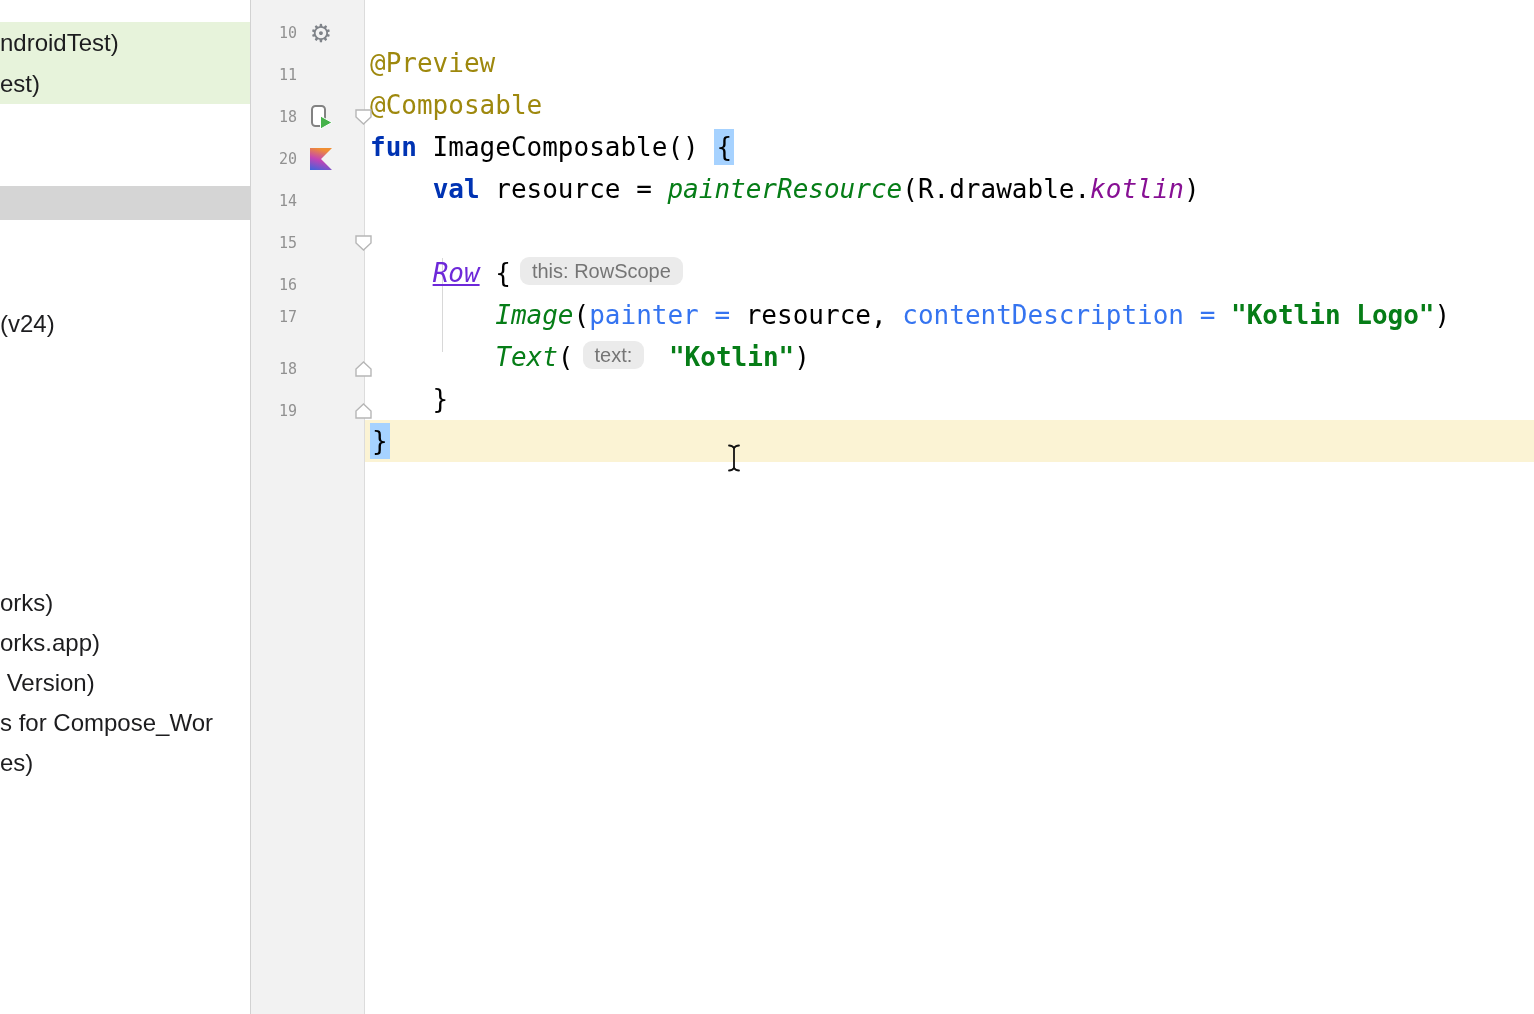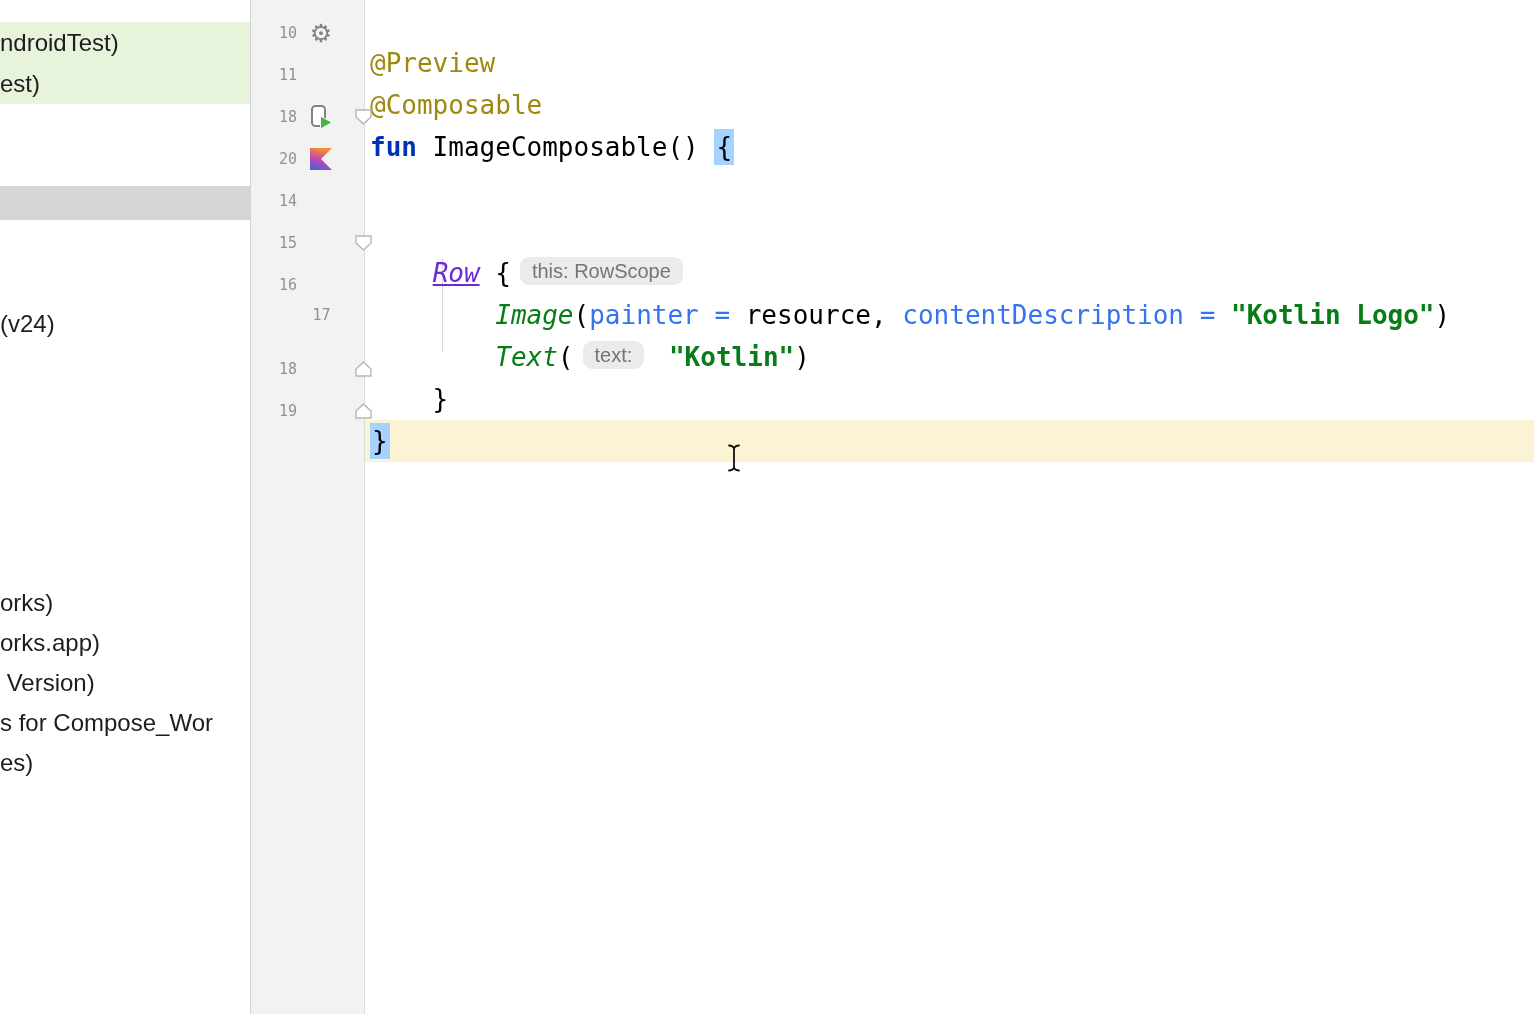--- a/index.html
+++ b/index.html
@@ -115,21 +115,21 @@
         <span class="g-num">15</span>
         <span class="g-icon"></span>
         <span class="g-fold"><svg width="19" height="17" viewBox="0 0 19 17">
             <path d="M2 1.5 H17 V8.5 L9.5 15.5 L2 8.5 Z" fill="#ffffff" stroke="#b6b6b6" stroke-width="1.4"></path>
           </svg></span>
       </div>
       <div class="gutter-row" style="top: 264px;">
         <span class="g-num">16</span>
         <span class="g-icon"></span>
       </div>
-      <div class="gutter-row" style="top: 306px; flex-direction: column;">
+      <div class="gutter-row" style="top: 296px;">
         <span class="g-num">17</span>
         <span class="g-icon"></span>
       </div>
       <div class="gutter-row" style="top: 348px;">
         <span class="g-num">18</span>
         <span class="g-icon"></span>
         <span class="g-fold"><svg width="19" height="17" viewBox="0 0 19 17">
             <path d="M2 15.5 H17 V8.5 L9.5 1.5 L2 8.5 Z" fill="#ffffff" stroke="#b6b6b6" stroke-width="1.4"></path>
           </svg></span>
       </div>
@@ -140,20 +140,21 @@
             <path d="M2 15.5 H17 V8.5 L9.5 1.5 L2 8.5 Z" fill="#ffffff" stroke="#b6b6b6" stroke-width="1.4"></path>
           </svg></span>
       </div>
     </div>
 
   <main class="editor">
     <div class="indent-guide" style="left:78px;top:258px;height:94px;"></div>
   <div class="code-row" style="top: 12px;"><span class="tok tok-ann">@Preview</span></div>
       <div class="code-row" style="top: 54px;"><span class="tok tok-ann">@Composable</span></div>
       <div class="code-row" style="top: 96px;"><span class="tok tok-kw">fun</span><span class="tok tok-plain"> ImageComposable() </span><span class="tok tok-hlbrace">{</span></div>
+      <div class="code-row" style="top: 138px;"><span class="tok tok-plain">    </span><span class="tok tok-kw">val</span><span class="tok tok-plain"> resource = </span><span class="tok tok-fn">painterResource</span><span class="tok tok-plain">(R.drawable.</span><span class="tok tok-prop">kotlin</span><span class="tok tok-plain">)</span></div>
       <div class="code-row" style="top: 180px;"></div>
       <div class="code-row" style="top: 222px;"><span class="tok tok-plain">    </span><span class="tok tok-fnu">Row</span><span class="tok tok-plain"> {</span><span class="inlay-pill">this: RowScope</span></div>
       <div class="code-row" style="top: 264px;"><span class="tok tok-plain">        </span><span class="tok tok-fn">Image</span><span class="tok tok-plain">(</span><span class="tok tok-param">painter = </span><span class="tok tok-plain">resource, </span><span class="tok tok-param">contentDescription = </span><span class="tok tok-str">"Kotlin Logo"</span><span class="tok tok-plain">)</span></div>
       <div class="code-row" style="top: 306px;"><span class="tok tok-plain">        </span><span class="tok tok-fn">Text</span><span class="tok tok-plain">(</span><span class="inlay-pill">text:</span><span class="tok tok-plain"> </span><span class="tok tok-str">"Kotlin"</span><span class="tok tok-plain">)</span></div>
       <div class="code-row" style="top: 348px;"><span class="tok tok-plain">    }</span></div>
       <div class="code-row caret-row" style="top: 390px;"><span class="tok tok-hlbrace">}</span></div>
     </main>
 
   <svg class="mouse-cursor" width="18" height="30" viewBox="0 0 18 30" style="left: 725px; top: 443px;">
     <g fill="none" stroke="#111111" stroke-width="1.8" stroke-linecap="round">

